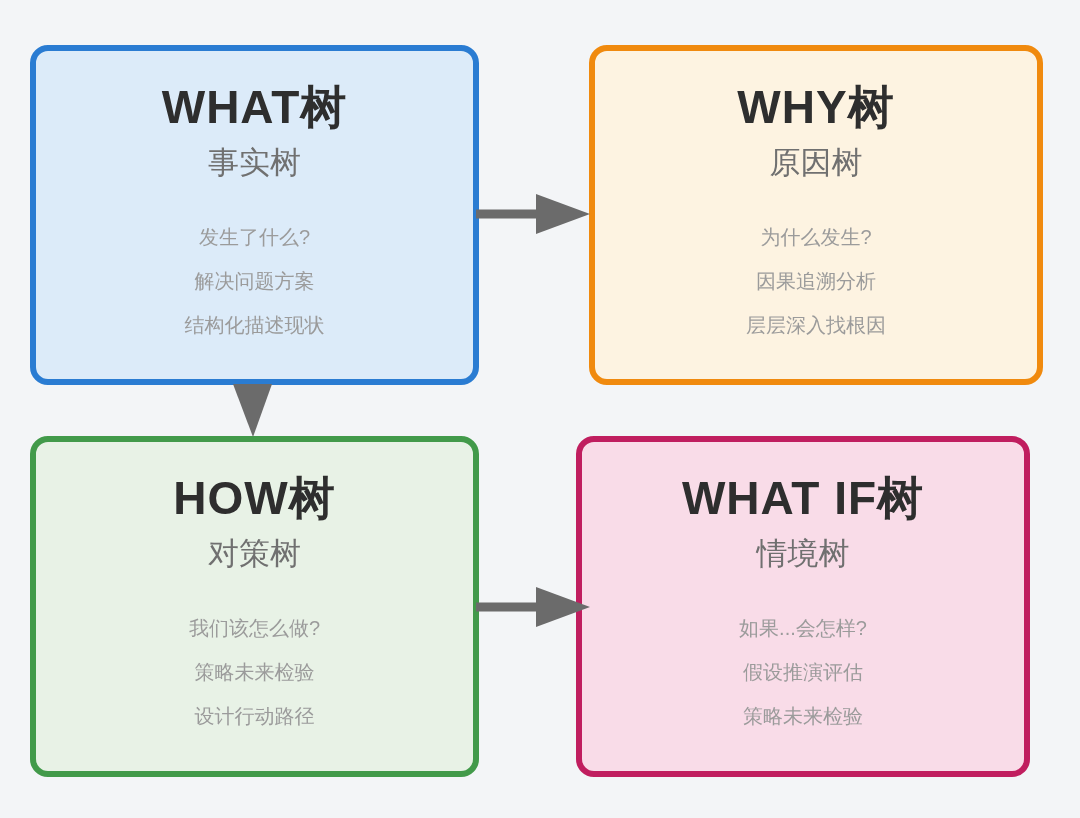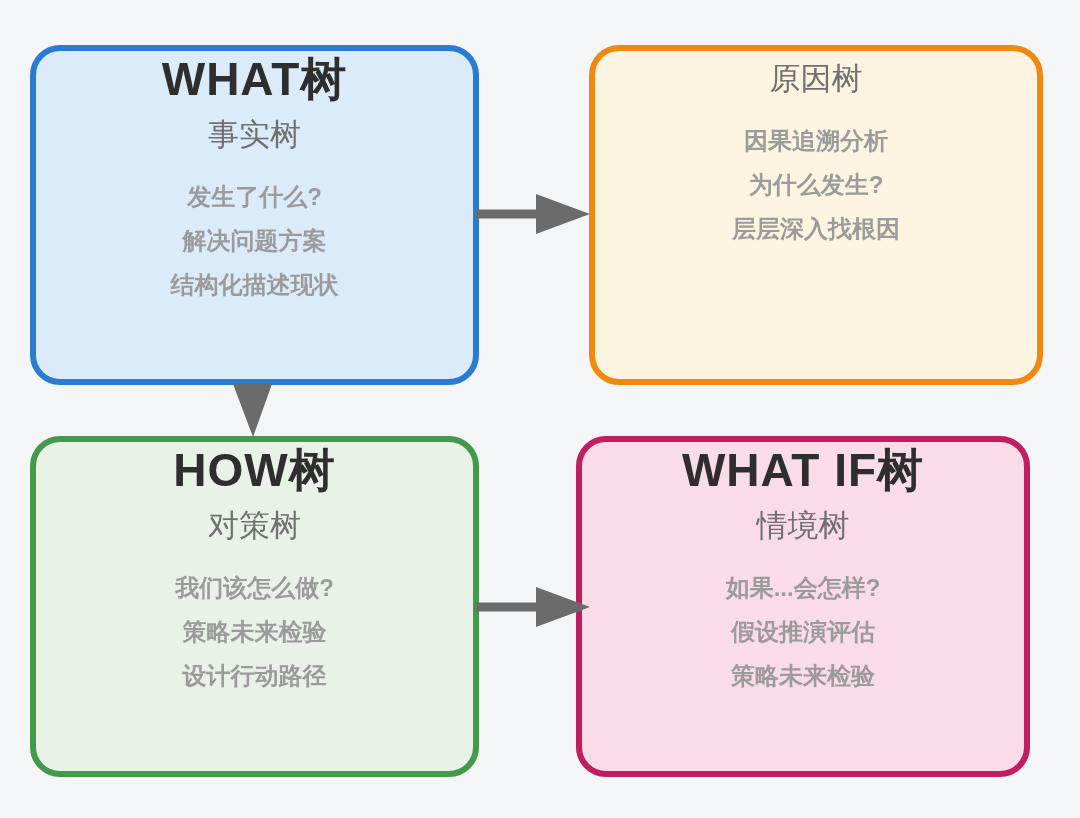--- a/index.html
+++ b/index.html
@@ -15,22 +15,23 @@
   .canvas {
     position: relative;
     width: 1080px;
     height: 818px;
     background: var(--page-bg, #f3f5f7);
   }
   .card {
     position: absolute;
     box-sizing: border-box;
     border: 6px solid #999;
-    border-radius: 30px;
+    border-radius: 18px;
     text-align: center;
+    padding-top: 28px;
   }
   #card-what   { left: 30px;  top: 45px;  width: 449px; height: 340px; }
   #card-why    { left: 589px; top: 45px;  width: 454px; height: 340px; }
   #card-how    { left: 30px;  top: 436px; width: 449px; height: 341px; }
   #card-whatif { left: 576px; top: 436px; width: 454px; height: 341px; }
 
   .card-title {
     margin: 0;
     font-size: 46px;
     font-weight: bold;
@@ -38,25 +39,24 @@
     color: var(--title-color, #2e2e2e);
     letter-spacing: 1px;
   }
   .card-subtitle {
     margin-top: 8px;
     font-size: 31px;
     line-height: 40px;
     color: var(--subtitle-color, #707070);
   }
   .card-lines {
-    margin-top: 20px;
-    font-size: 24px;
+    margin-top: 32px;
+    font-size: 20px;
     line-height: 44px;
     color: var(--body-color, #9b9b9b);
-    font-weight: bold;
   }
   .arrows-layer {
     position: absolute;
     left: 0;
     top: 0;
     pointer-events: none;
   }
 </style>
 </head>
 <body>
@@ -67,24 +67,25 @@
     <h2 class="card-title">WHAT树</h2>
     <div class="card-subtitle">事实树</div>
     <div class="card-lines">
       <div>发生了什么?</div>
       <div>解决问题方案</div>
       <div>结构化描述现状</div>
     </div>
   </section>
 
   <section class="card" id="card-why" style="border-color: rgb(240, 138, 14); background-color: rgb(253, 243, 225);">
+    <h2 class="card-title">WHY树</h2>
     <div class="card-subtitle">原因树</div>
     <div class="card-lines">
+      <div>为什么发生?</div>
       <div>因果追溯分析</div>
-      <div>为什么发生?</div>
       <div>层层深入找根因</div>
     </div>
   </section>
 
   <section class="card" id="card-how" style="border-color: rgb(66, 154, 74); background-color: rgb(232, 242, 230);">
     <h2 class="card-title">HOW树</h2>
     <div class="card-subtitle">对策树</div>
     <div class="card-lines">
       <div>我们该怎么做?</div>
       <div>策略未来检验</div>

